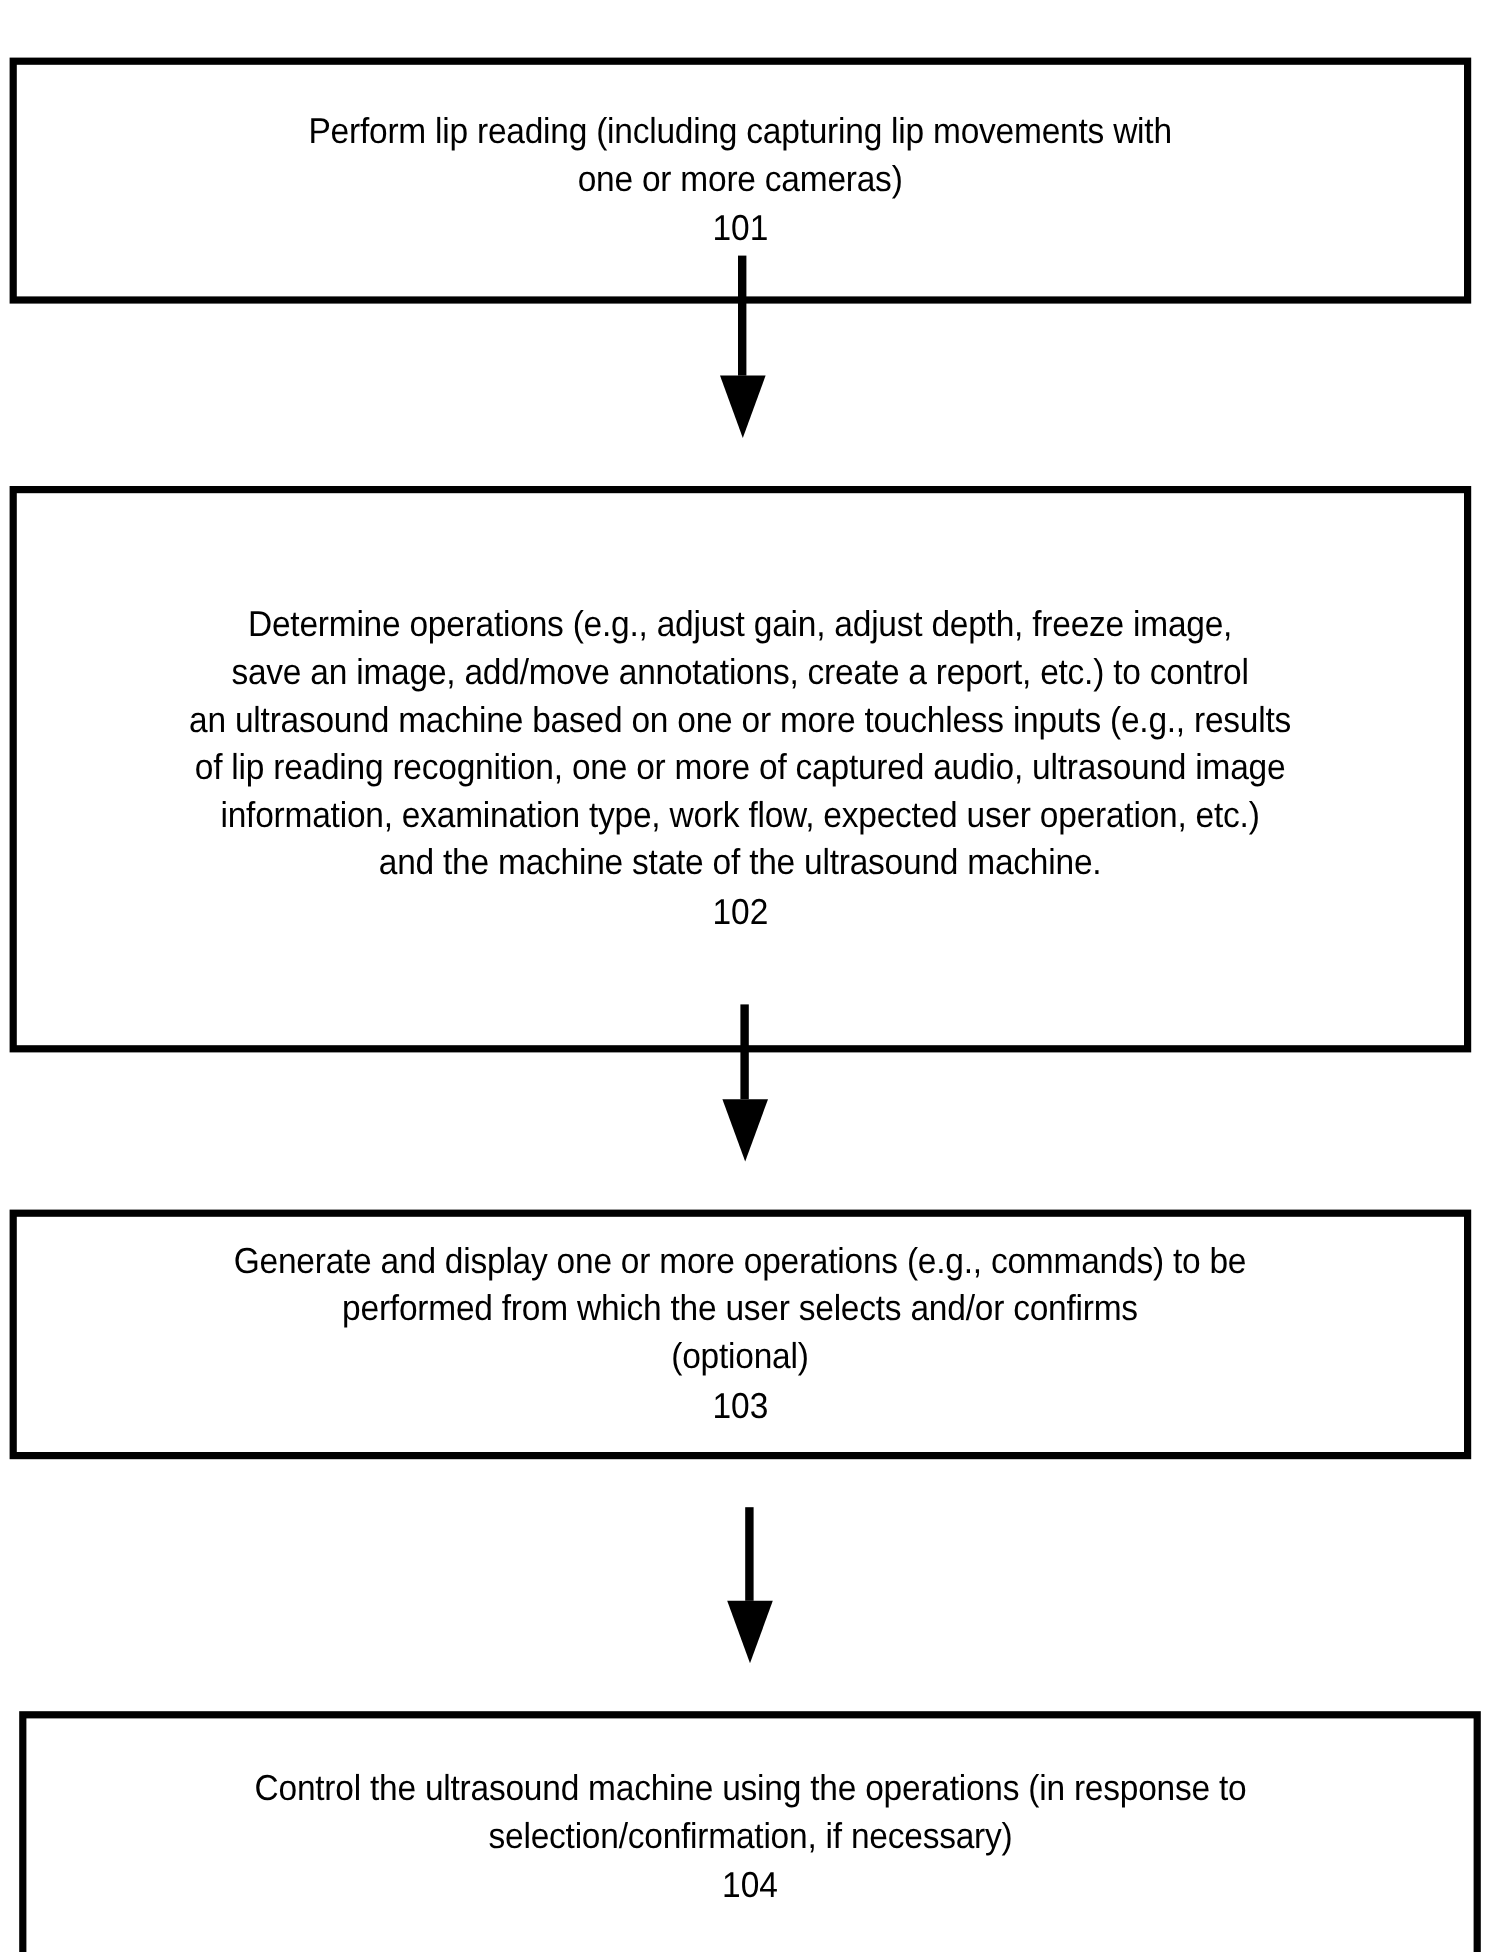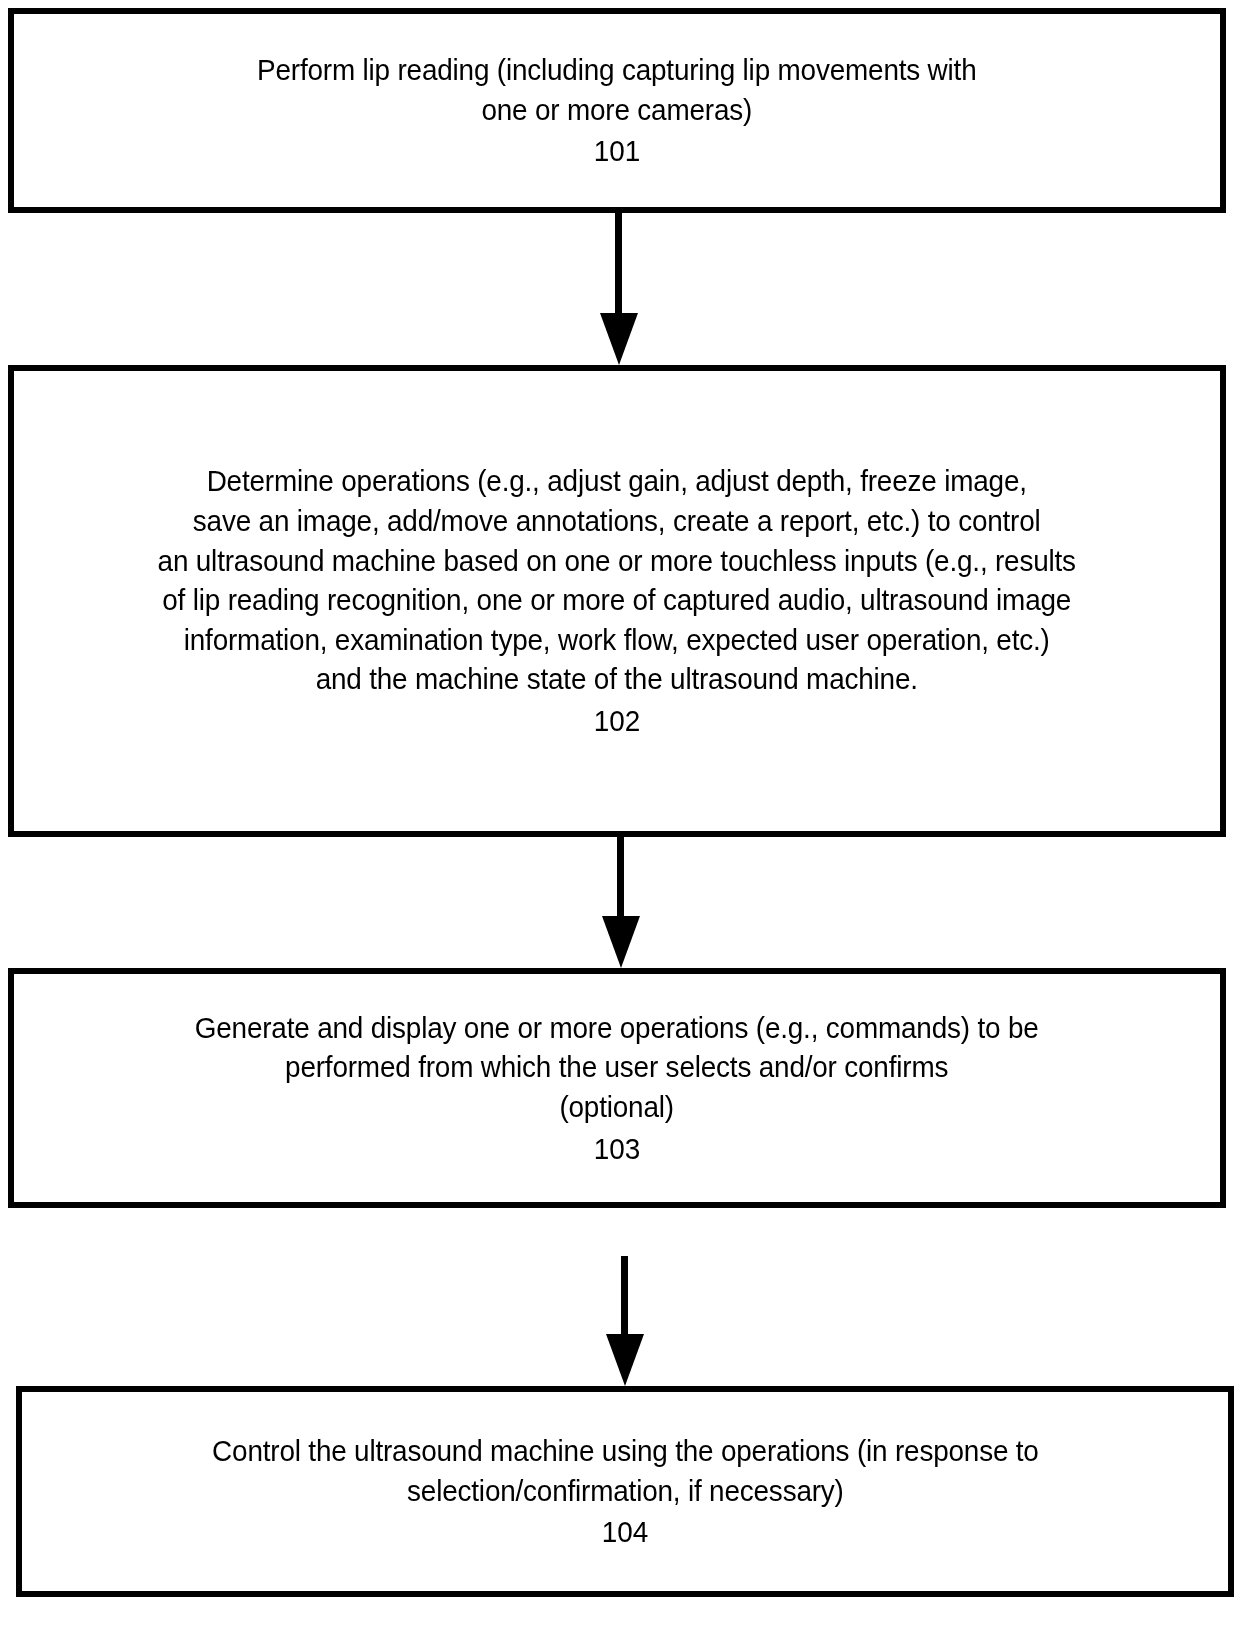--- a/index.html
+++ b/index.html
@@ -27,20 +27,21 @@
   .node {
     position: absolute;
     box-sizing: border-box;
     border: 6px solid #000000;
     background: #ffffff;
     display: flex;
     flex-direction: column;
     align-items: center;
     justify-content: center;
     text-align: center;
+    margin-top: 40px;
   }
 
   .node-text {
     font-size: 30px;
     line-height: 1.32;
     letter-spacing: -0.2px;
     transform: scaleX(0.93);
     transform-origin: center center;
     white-space: pre-line;
     padding: 0 14px;
@@ -50,21 +51,21 @@
     font-size: 30px;
     line-height: 1.32;
     transform: scaleX(0.93);
     transform-origin: center center;
     margin-top: 2px;
   }
 
   
   #node-101 { left: 8px;  top: 8px;    width: 1218px; height: 205px; }
   #node-102 { left: 8px;  top: 365px;  width: 1218px; height: 472px; text-align: center; }
-  #node-103 { left: 8px;  top: 968px;  width: 1218px; height: 240px; }
+  #node-103 { left: 8px;  top: 968px;  width: 1218px; height: 208px; }
   #node-104 { left: 16px;  top: 1386px; width: 1218px; height: 211px; align-items: center; }
 
   
   .connector {
     position: absolute;
     width: 40px;
   }
   .connector .shaft {
     position: absolute;
     left: 17px;

